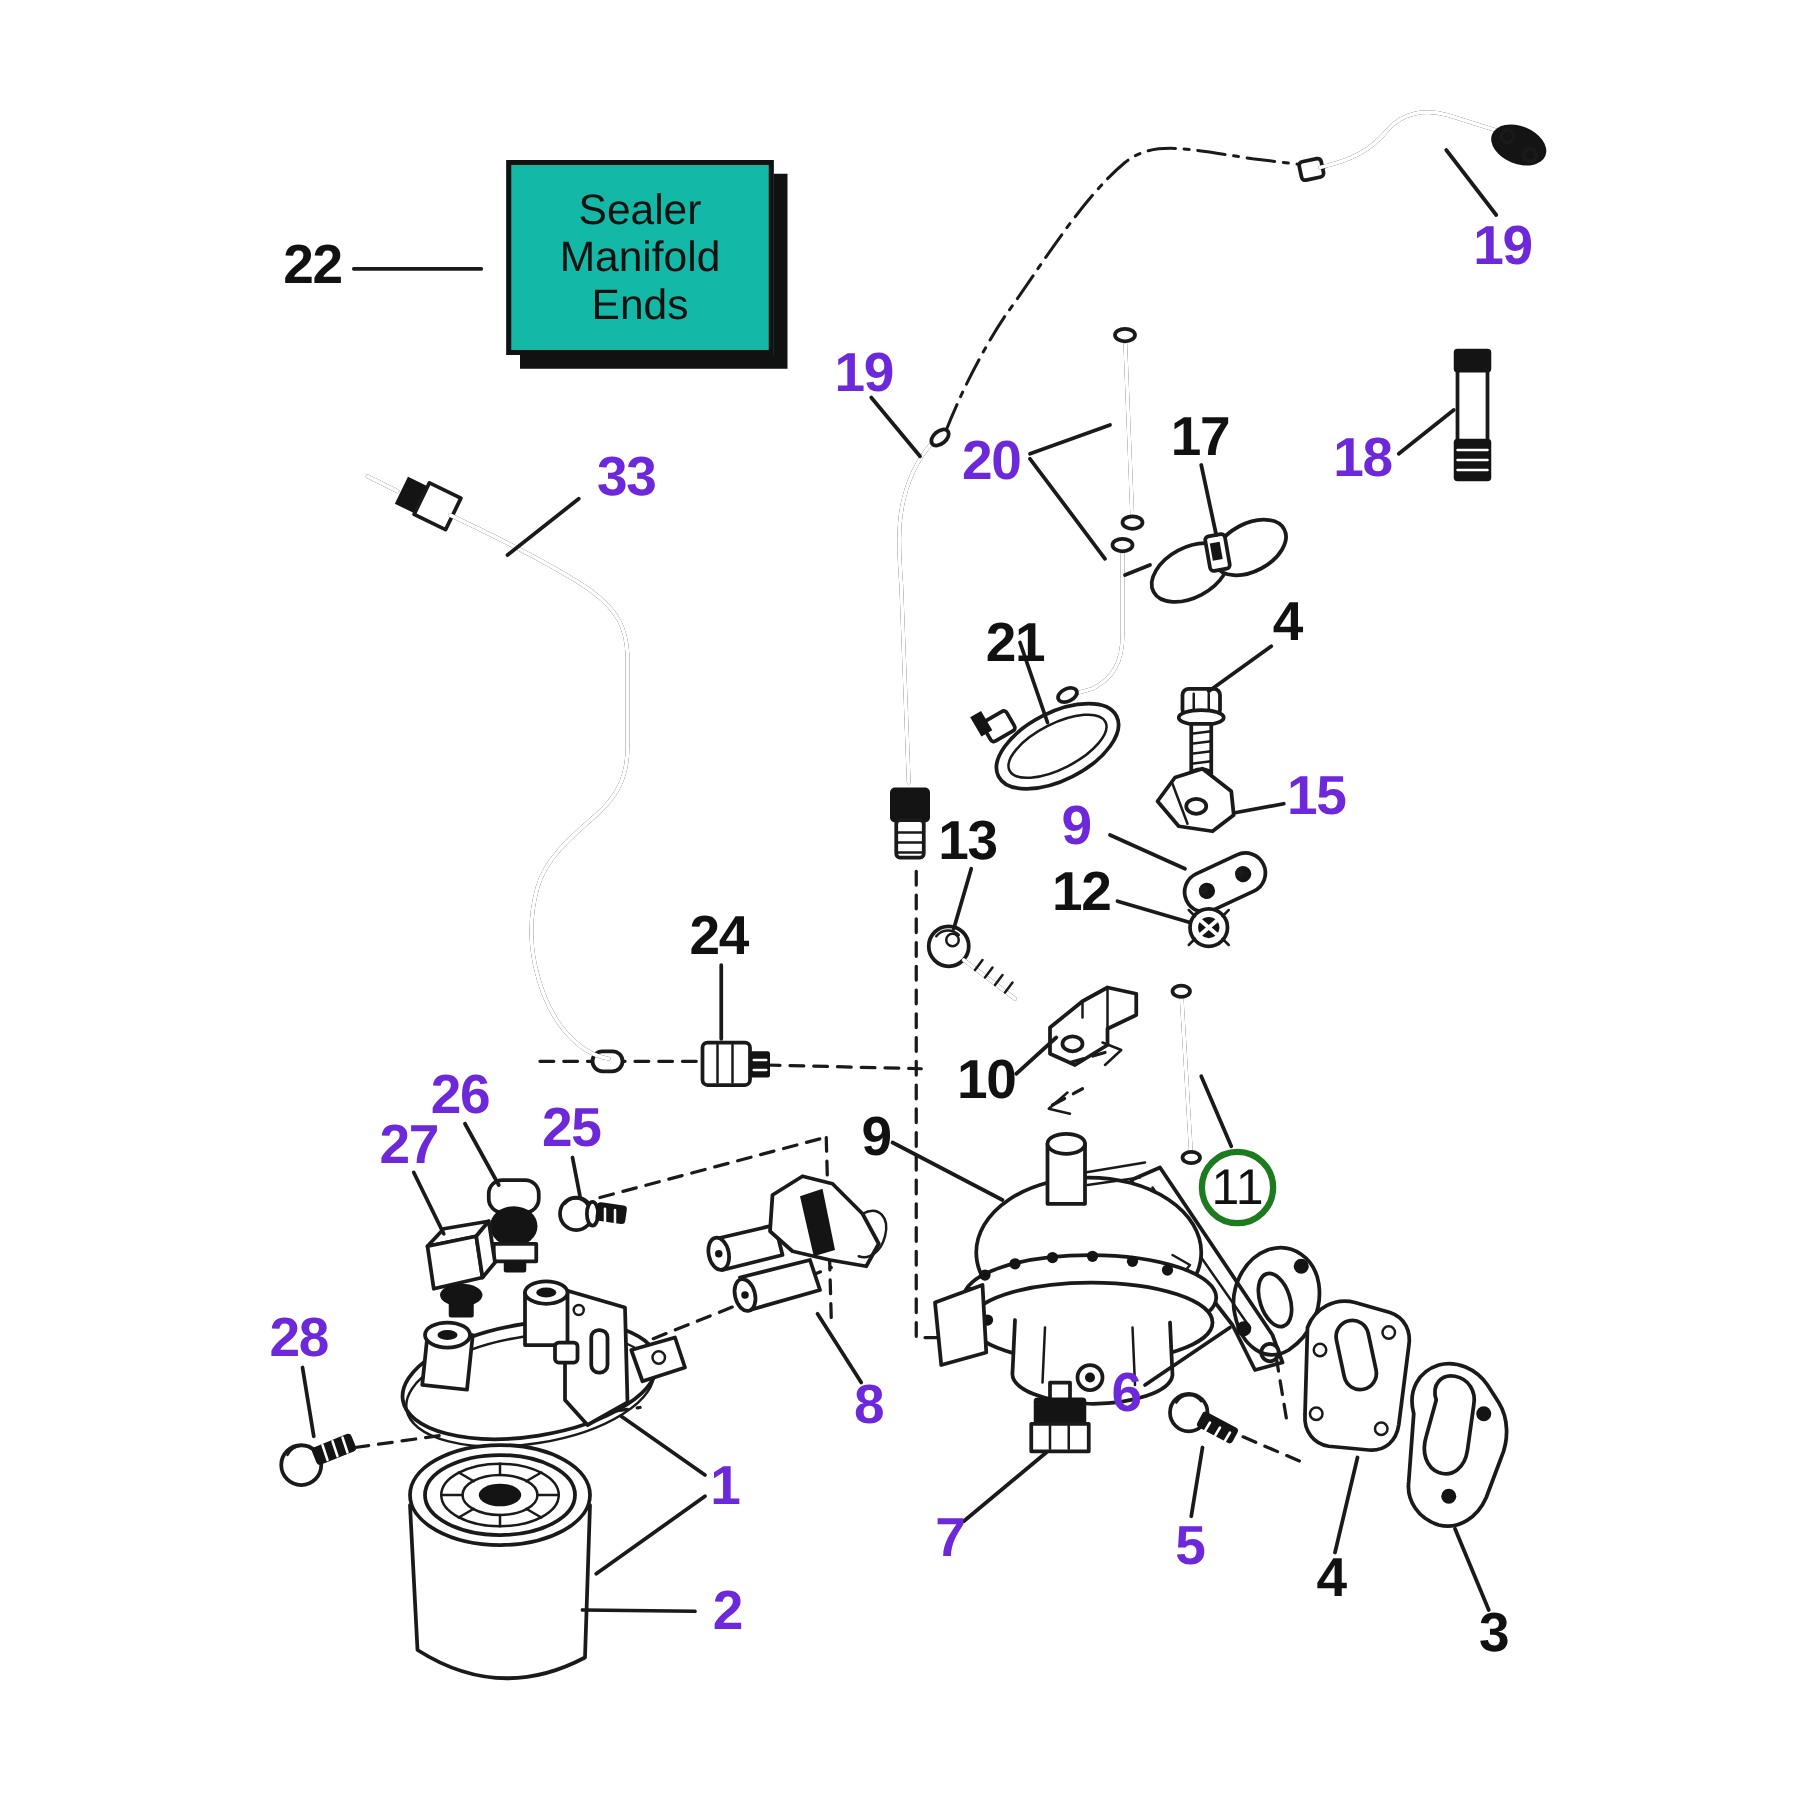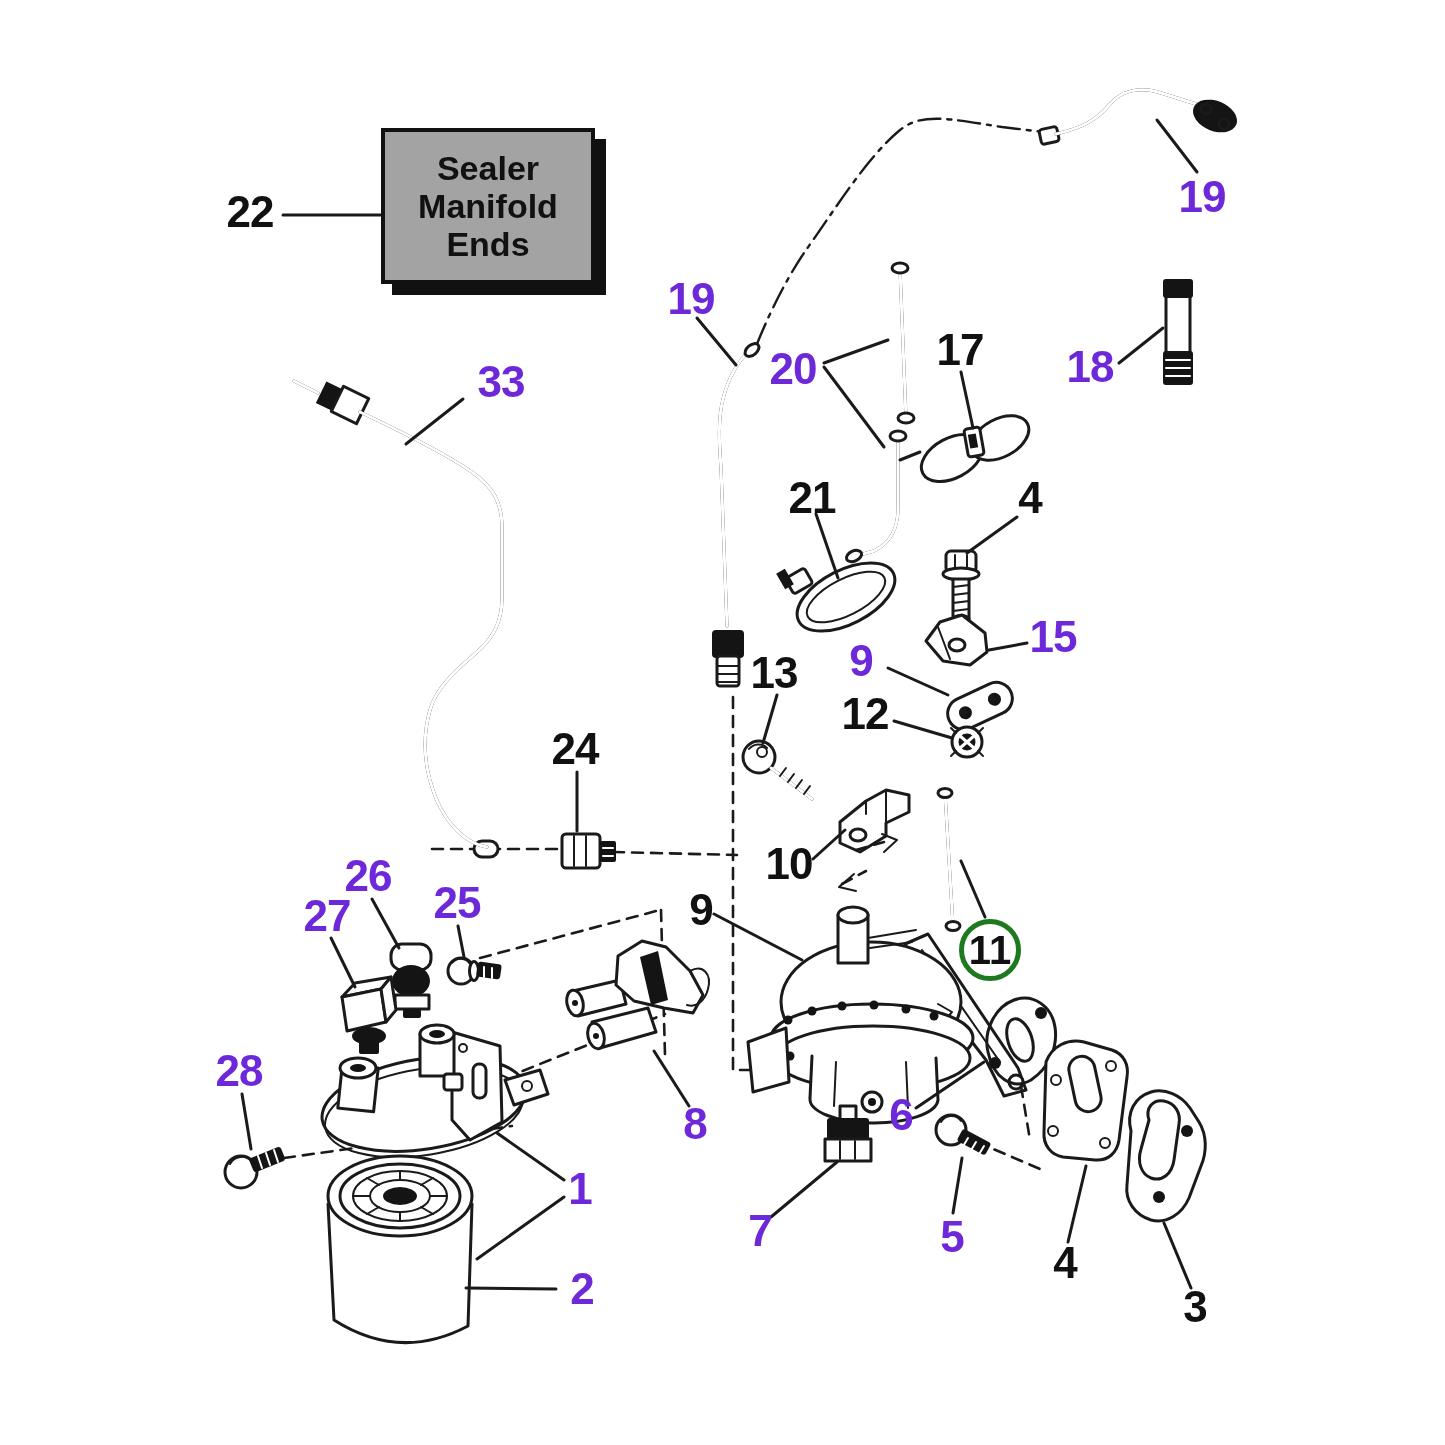--- a/index.html
+++ b/index.html
@@ -10,27 +10,27 @@
       stroke:#1a1a1a;stroke-width:3;fill:none;stroke-linecap:round;stroke-linejoin:round;}
   #art .w{fill:#ffffff;}
   #art .k{fill:#141414;stroke:none;}
   #art .wl{stroke:#ffffff;}
   #art .thin{stroke-width:2;}
   #art .dash{stroke-dasharray:11 8;stroke-width:2.6;}
   #art .dashdot{stroke-dasharray:22 7 4 7;stroke-width:2.4;}
   .co{position:absolute;transform:translate(-50%,-50%);font-weight:700;font-size:44px;
       color:#111111;letter-spacing:-1px;white-space:nowrap;}
   .co.g{color:#6d28d9;}
-  .notebox{position:absolute;left:381px;top:128px;width:206px;height:148px;background:#a3a3a3;
+  .notebox{position:absolute;left:405px;top:128px;width:206px;height:148px;background:#14b8a6;
       border:4px solid #111;box-shadow:11px 11px 0 0 #111;display:flex;align-items:center;
-      justify-content:center;text-align:center;font-weight:700;font-size:34px;line-height:1.12;
+      justify-content:center;text-align:center;font-weight:400;font-size:34px;line-height:1.12;
       color:#111;white-space:pre-line;}
   .hl-circle{position:absolute;left:959px;top:919px;width:52px;height:52px;border:5px solid #1e7a1e;
       border-radius:50%;display:flex;align-items:center;justify-content:center;
-      font-weight:700;font-size:40px;color:#111;background:transparent;}
+      font-weight:400;font-size:40px;color:#111;background:transparent;}
 </style>
 </head>
 <body>
 
 <div class="stage">
 
 <svg id="art" width="1445" height="1445" viewBox="0 0 1445 1445">
   <defs>
     <pattern id="stip" width="6" height="6" patternUnits="userSpaceOnUse">
       <rect width="6" height="6" fill="#e4e4e4" stroke="none"></rect>
@@ -370,21 +370,21 @@
   <div class="notebox">Sealer
 Manifold
 Ends</div>
 
   <div class="co" style="left:250px;top:212px">22</div>
   <div class="co g" style="left:1202px;top:197px">19</div>
   <div class="co g" style="left:691px;top:299px">19</div>
   <div class="co g" style="left:793px;top:369px">20</div>
   <div class="co" style="left:960px;top:350px">17</div>
   <div class="co g" style="left:1090px;top:367px">18</div>
-  <div class="co" style="left:812px;top:498px">21</div>
+  <div class="co" style="left:812px;top:515px">21</div>
   <div class="co" style="left:1030px;top:498px">4</div>
   <div class="co g" style="left:1053px;top:637px">15</div>
   <div class="co g" style="left:861px;top:661px">9</div>
   <div class="co" style="left:865px;top:714px">12</div>
   <div class="co" style="left:774px;top:673px">13</div>
   <div class="co g" style="left:501px;top:382px">33</div>
   <div class="co" style="left:575px;top:749px">24</div>
   <div class="co" style="left:789px;top:864px">10</div>
   <div class="co" style="left:701px;top:910px">9</div>
   <div class="co g" style="left:368px;top:876px">26</div>

